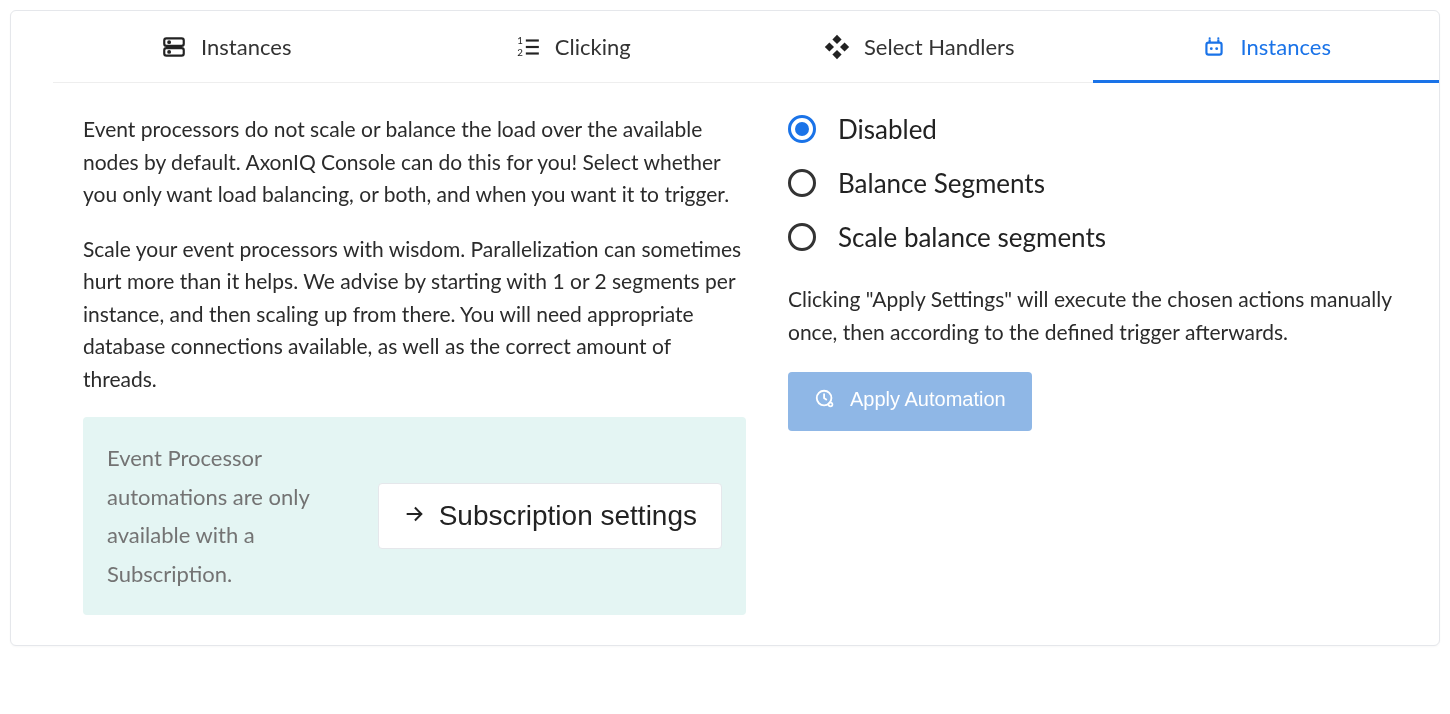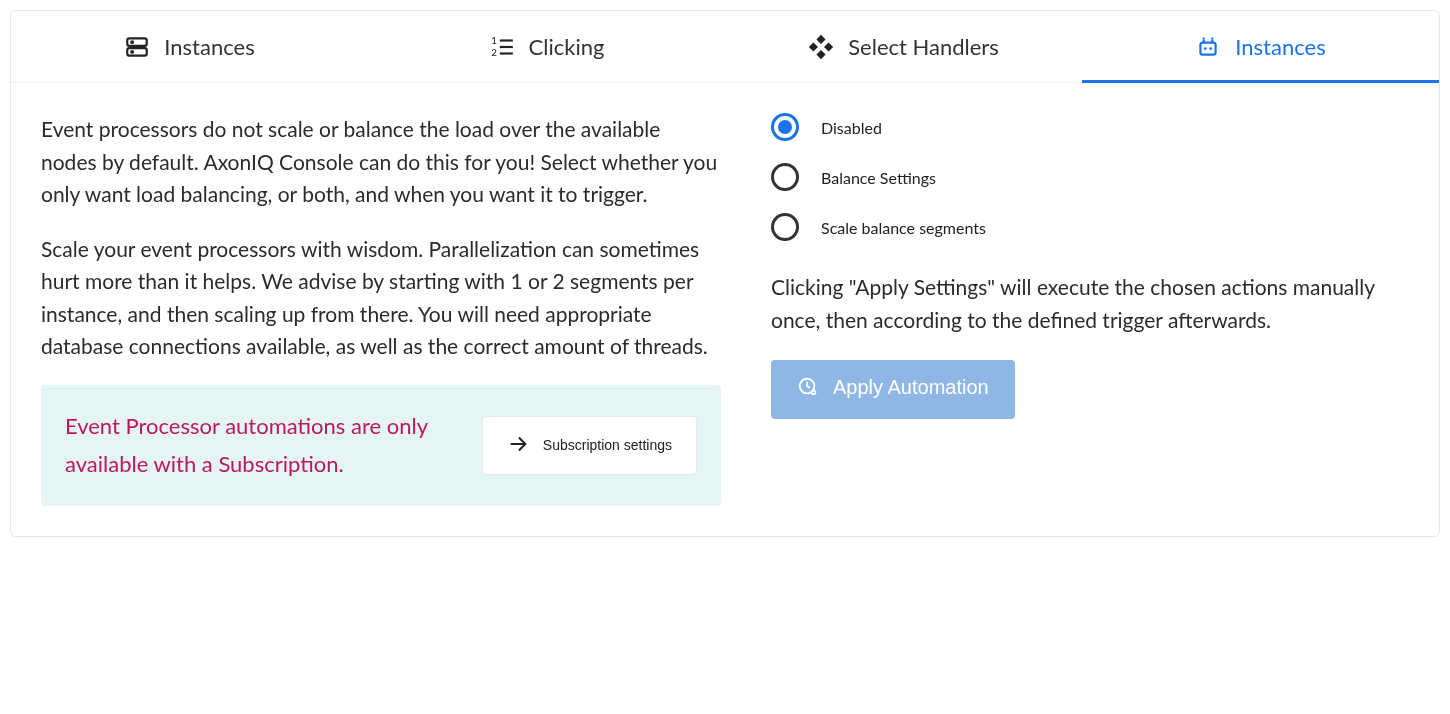--- a/index.html
+++ b/index.html
@@ -8,20 +8,21 @@
       background: #fff;
       padding: 10px;
       color: #222;
     }
     .card {
       border: 1px solid #e5e7eb;
       border-radius: 6px;
       background: #fff;
       width: 1430px;
       box-shadow: 0 1px 2px rgba(0,0,0,0.03);
+      padding-left: 42px;
     }
     .tabs {
       display: flex;
       border-bottom: 1px solid #eee;
     }
     .tab {
       flex: 1;
       display: flex;
       align-items: center;
       justify-content: center;
@@ -39,21 +40,21 @@
       content: '';
       position: absolute;
       left: 0; right: 0; bottom: -1px;
       height: 3px;
       background: #1a73e8;
     }
     .tab-icon { display: inline-flex; }
     .body {
       display: flex;
       padding: 30px 30px 30px 30px;
-      gap: 40px;
+      gap: 32px;
     }
     .col-left {
       flex: 0 0 50%;
       max-width: 680px;
     }
     .col-right {
       flex: 1;
       padding-left: 10px;
     }
     .para {
@@ -64,34 +65,34 @@
     }
     .info-box {
       background: #e4f5f3;
       border-radius: 4px;
       padding: 22px 24px;
       display: flex;
       align-items: center;
       gap: 30px;
     }
     .info-text {
-      color: #be185d;
+      color: #737373;
       font-size: 22px;
       line-height: 1.75;
       flex: 1;
     }
     .info-btn {
       background: #fff;
       border: 1px solid #e5e7eb;
       border-radius: 4px;
       padding: 16px 24px;
       display: flex;
       align-items: center;
       gap: 14px;
-      font-size: 14px;
+      font-size: 28px;
       cursor: pointer;
       color: #222;
       white-space: nowrap;
     }
     .radio-row {
       display: flex;
       align-items: center;
       gap: 22px;
       margin-bottom: 22px;
       cursor: pointer;
@@ -107,21 +108,21 @@
     }
     .radio-outer.selected {
       border-color: #1a73e8;
     }
     .radio-inner {
       width: 14px; height: 14px;
       background: #1a73e8;
       border-radius: 50%;
     }
     .radio-label {
-      font-size: 16px;
+      font-size: 26px;
       color: #222;
     }
     .note {
       font-size: 21px;
       line-height: 1.55;
       color: #2b2b2b;
       margin-top: 30px;
       margin-bottom: 24px;
     }
     .apply-btn {
@@ -216,21 +217,21 @@
 
       <div class="radio-row">
         <span class="radio-outer selected">
           <span class="radio-inner"></span>
         </span>
         <span class="radio-label">Disabled</span>
       </div>
 
       <div class="radio-row">
         <span class="radio-outer"></span>
-        <span class="radio-label">Balance Settings</span>
+        <span class="radio-label">Balance Segments</span>
       </div>
 
       <div class="radio-row">
         <span class="radio-outer"></span>
         <span class="radio-label">Scale balance segments</span>
       </div>
 
       <p class="note">Clicking "Apply Settings" will execute the chosen actions manually once, then according to the defined trigger afterwards.</p>
 
       <button class="apply-btn">

